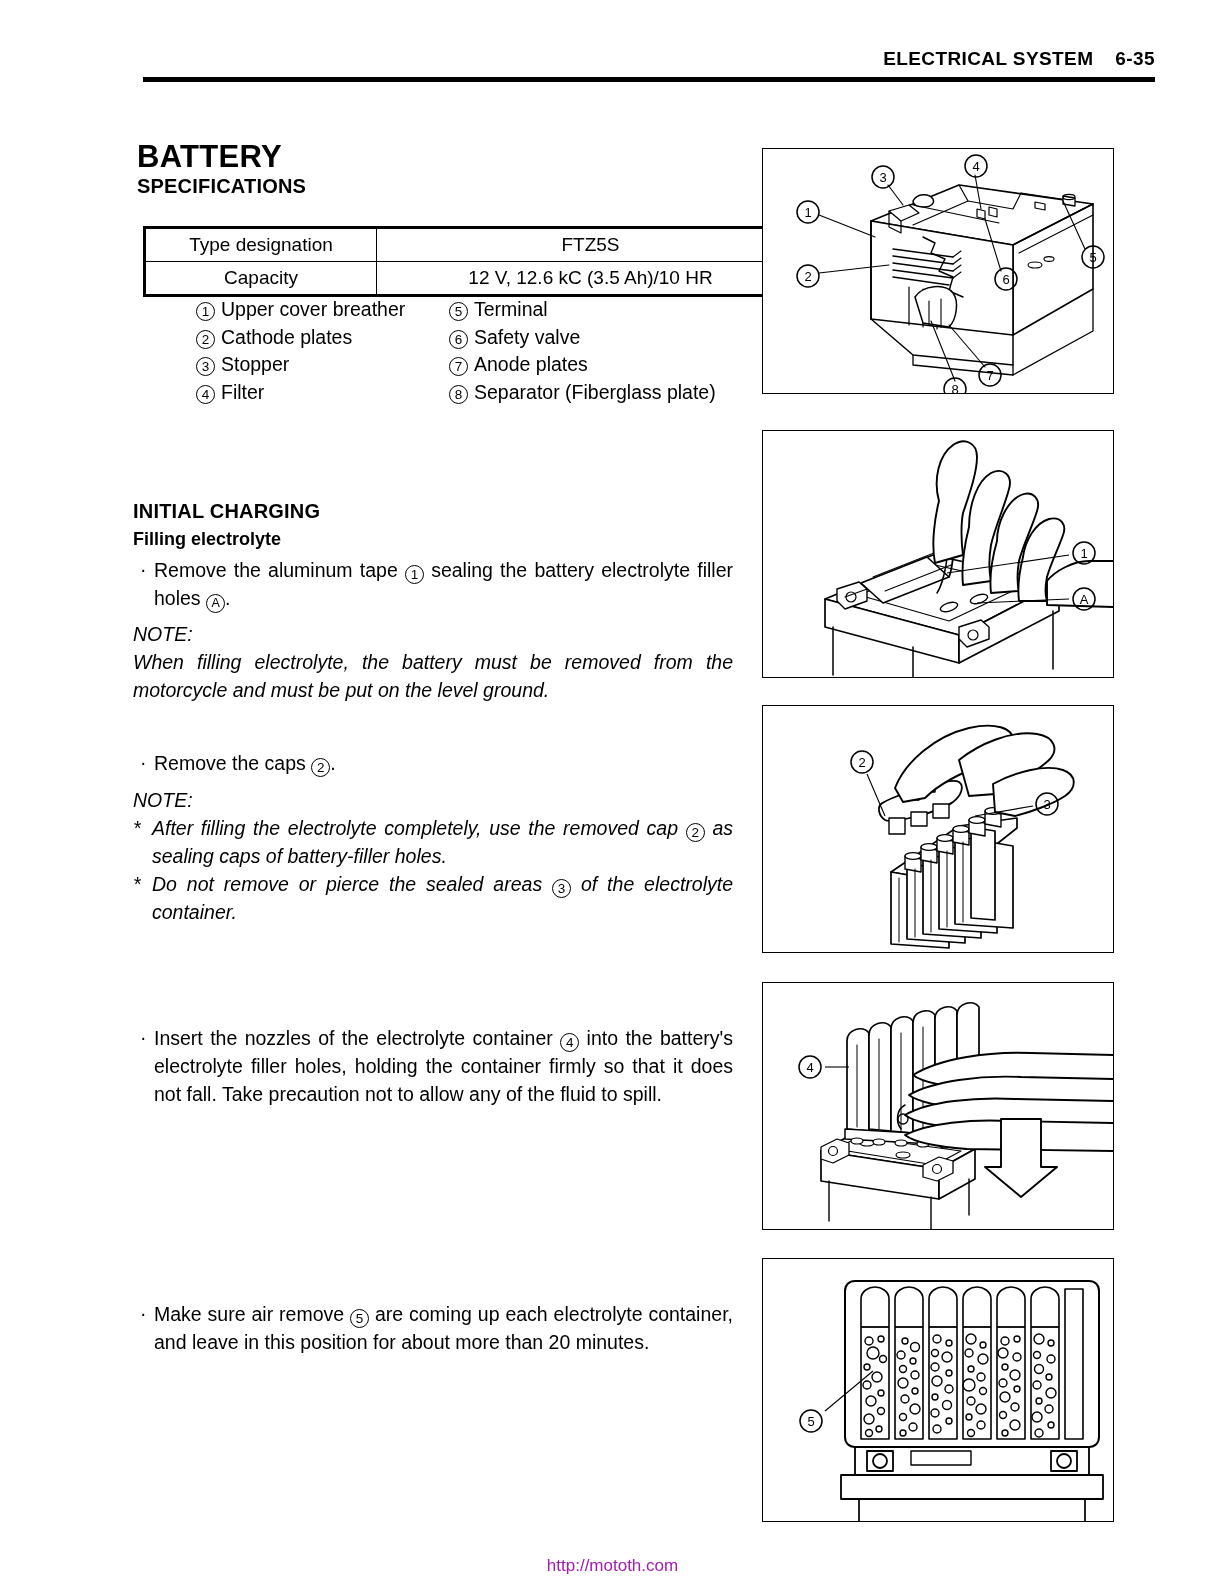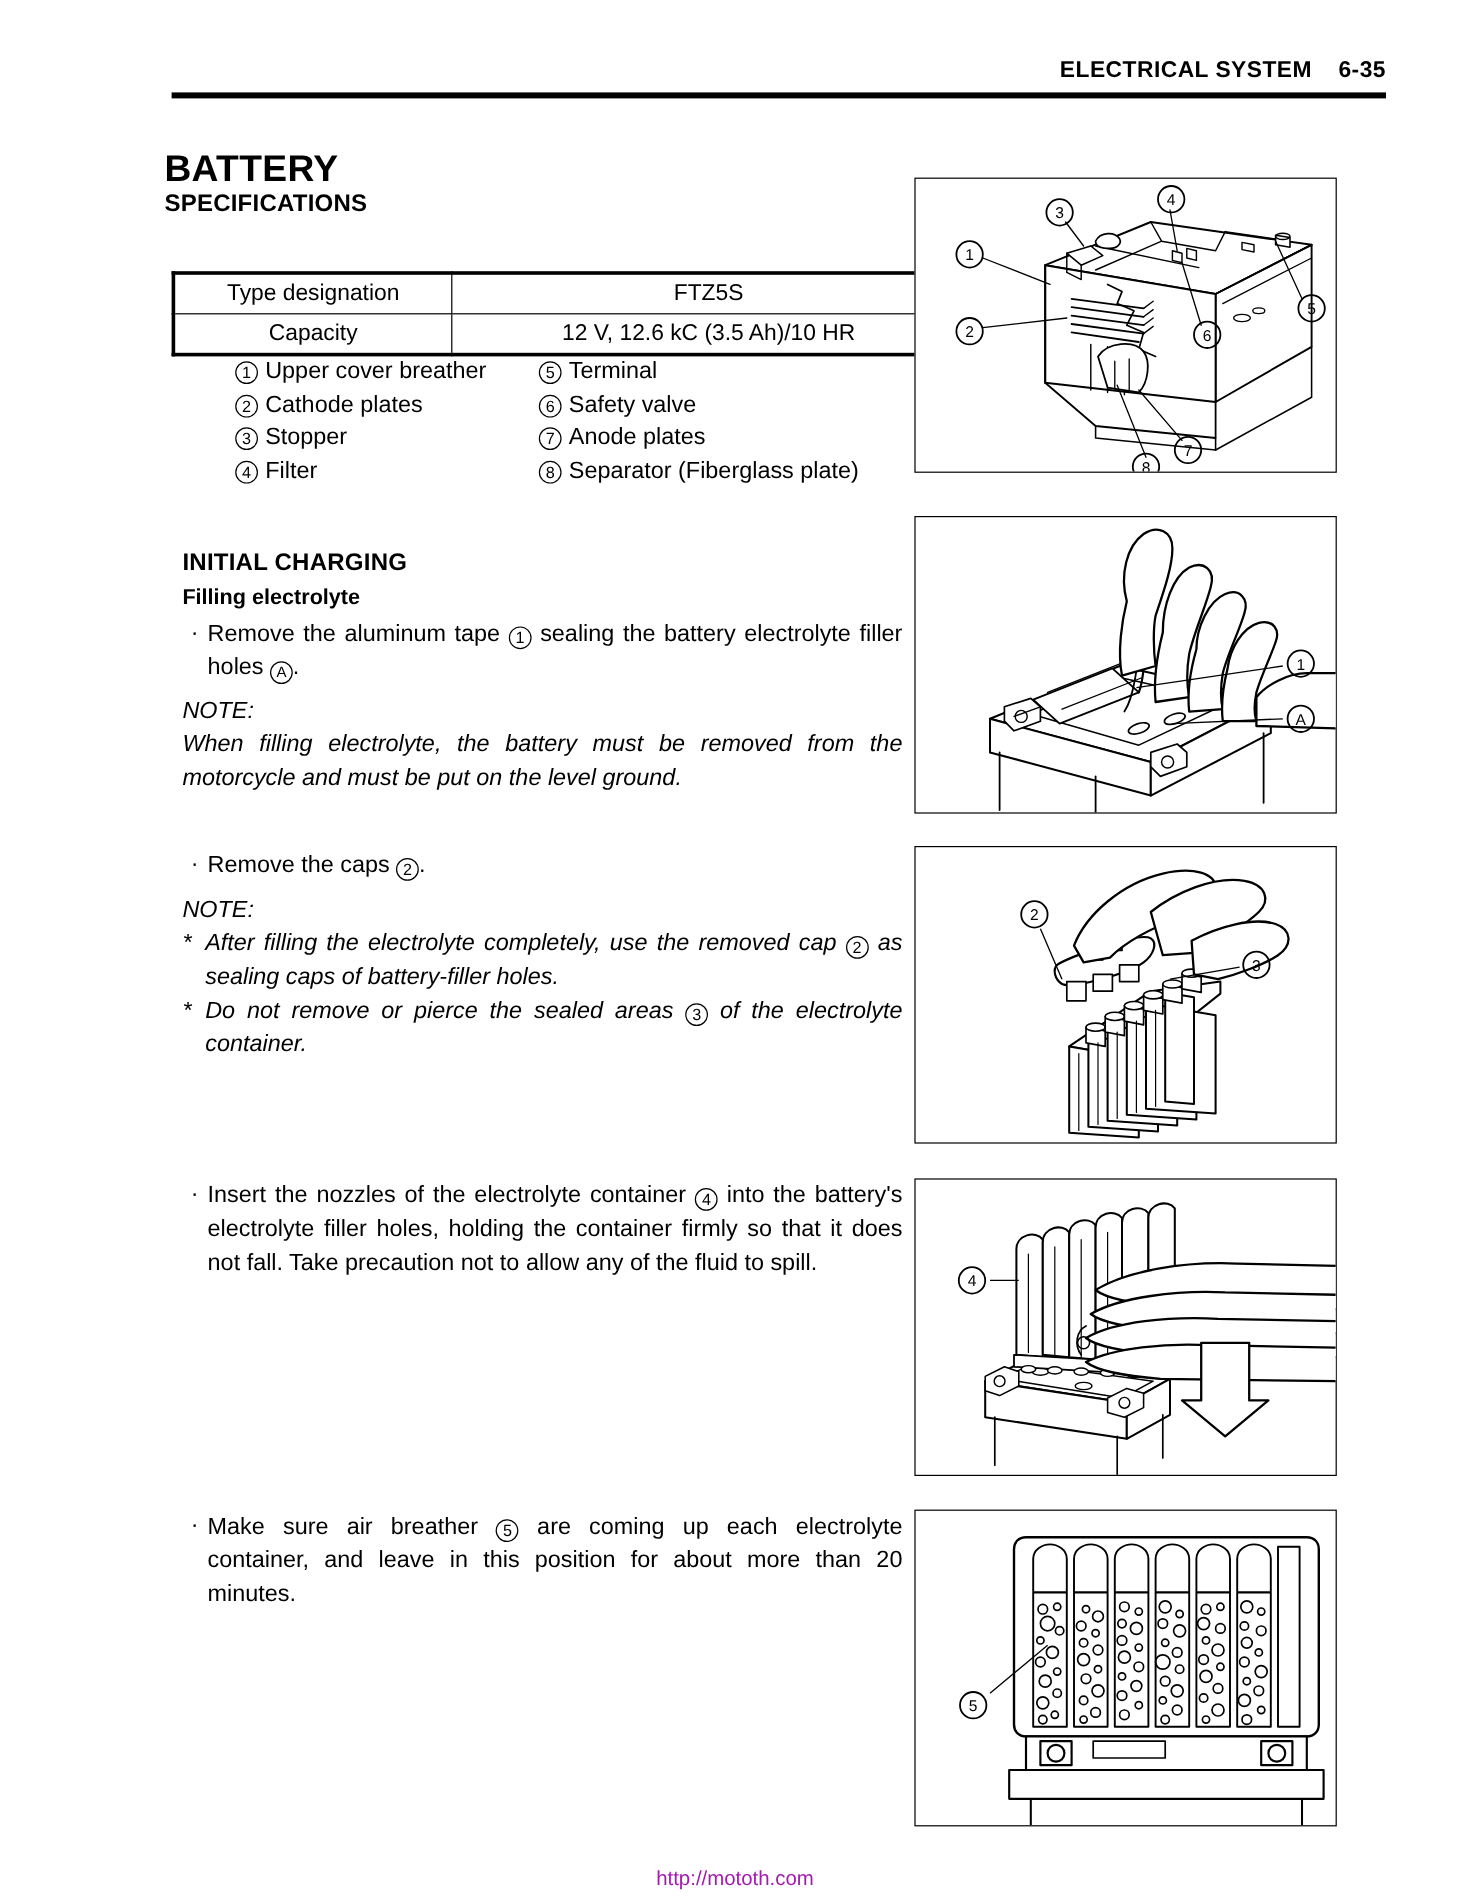--- a/index.html
+++ b/index.html
@@ -43,21 +43,21 @@
     right: 0;
     top: 29px;
     height: 5px;
     background: #000;
   }
 
   
   #left-col {
     position: absolute;
     left: 137px;
-    top: 124px;
+    top: 140px;
     width: 600px;
   }
   .h1 {
     font-size: 31px;
     font-weight: bold;
     letter-spacing: 0.3px;
     line-height: 1.08;
     margin: 0;
   }
   .h2 {
@@ -108,24 +108,25 @@
   #parts-legend .legend-col {
     display: flex;
     align-items: baseline;
   }
   #parts-legend .legend-col.first { width: 253px; flex: 0 0 253px; }
   #parts-legend .cnum { margin-right: 6px; }
 
   
   .block {
     position: absolute;
-    left: 152px;
+    left: 133px;
     width: 600px;
     font-size: 19.5px;
     line-height: 28px;
+    margin-top: 42px;
   }
   .para {
     text-align: justify;
     text-justify: inter-word;
   }
   .bullet-item {
     position: relative;
     padding-left: 21px;
     text-align: justify;
     text-justify: inter-word;
@@ -303,21 +304,21 @@
 <div class="block" style="top:982px;">
   <div class="bullet-item">
     <span class="bullet-dot">·</span><span>Insert the nozzles of the electrolyte container</span>
     <span class="circ">4</span>
     <span>into the battery's electrolyte filler holes, holding the container firmly so that it does not fall. Take precaution not to allow any of the fluid to spill.</span>
   </div>
 </div>
 
 <div class="block" style="top:1258px;">
   <div class="bullet-item">
-    <span class="bullet-dot">·</span><span>Make sure air breather</span>
+    <span class="bullet-dot">·</span><span>Make sure air remove</span>
     <span class="circ">5</span>
     <span>are coming up each electrolyte container, and leave in this position for about more than 20 minutes.</span>
   </div>
 </div>
 
 <div class="panel" style="left:762px; top:148px; width:352px; height:246px;">
   <svg width="352" height="246" viewBox="0 0 352 246">
     <g fill="none" stroke="#000" stroke-width="1.6" stroke-linejoin="round" stroke-linecap="round">
 
       <path d="M108 72 L196 36 L330 55 L250 96 Z" fill="#fff"></path>

